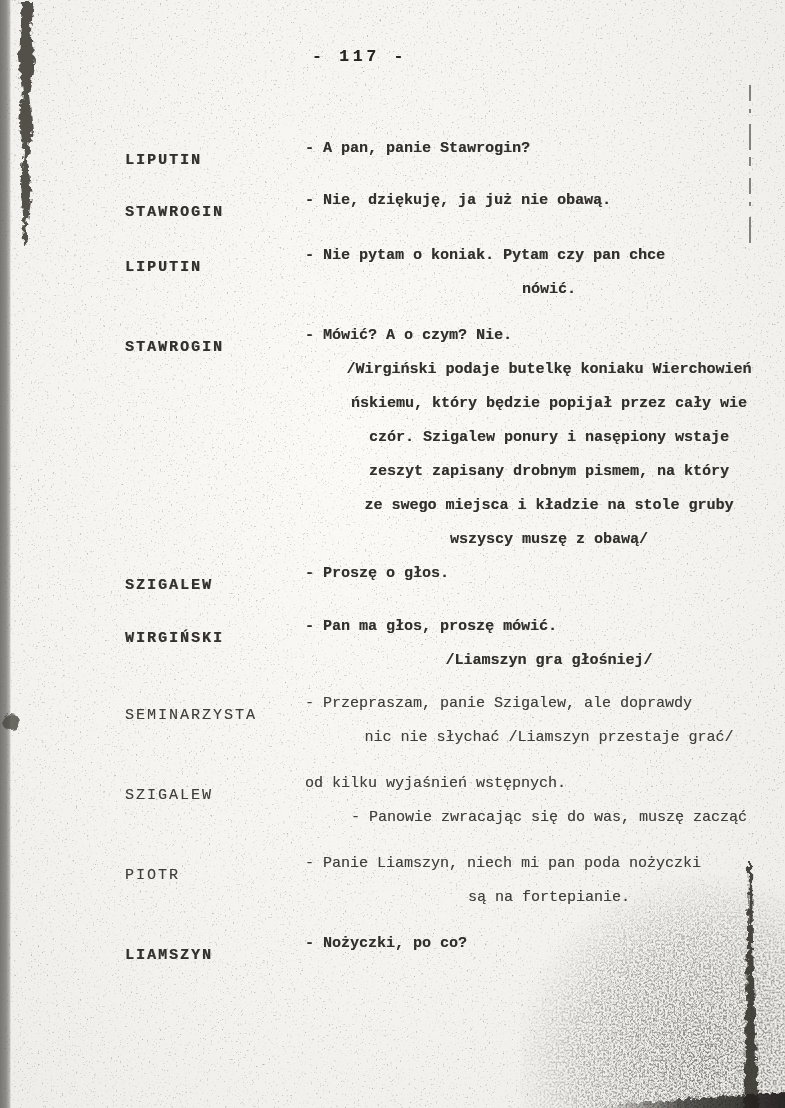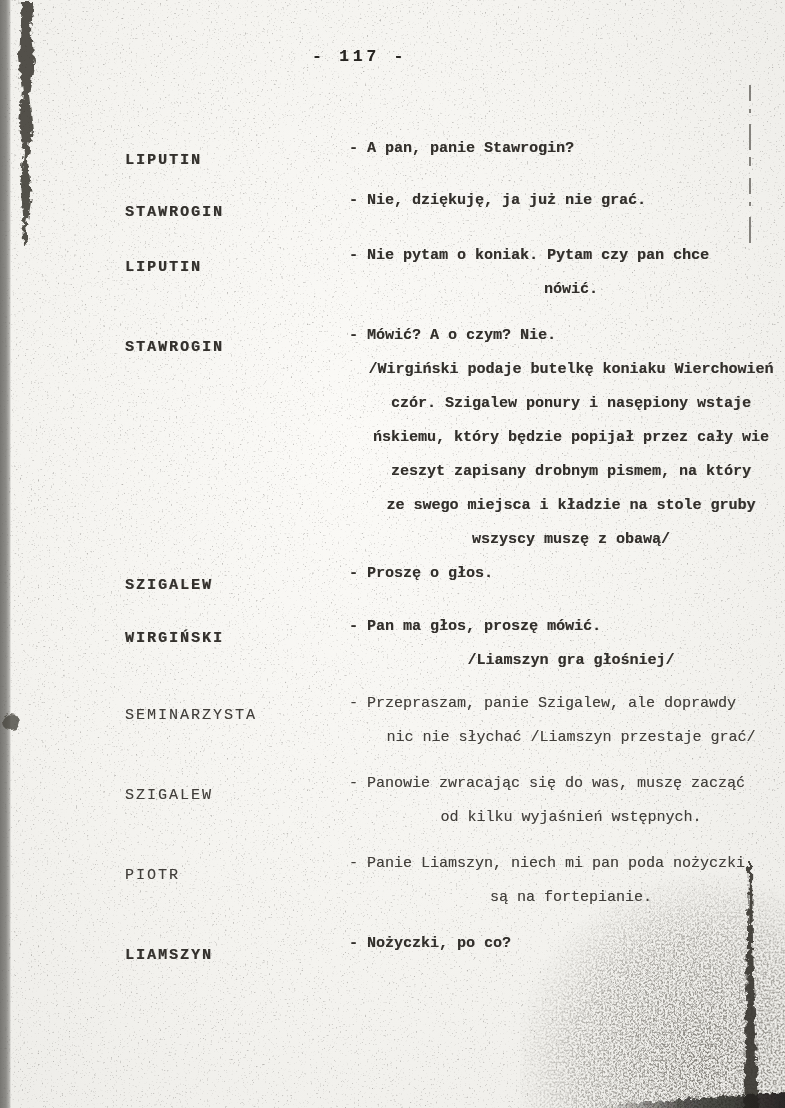--- a/index.html
+++ b/index.html
@@ -49,21 +49,20 @@
     width: 470px;
   }
   .line {
     font-size: 15px;
     line-height: 34px;
     font-weight: 700;
     letter-spacing: 0;
     color: #322f2b;
     text-shadow: 0.35px 0.35px 0.45px rgba(45,42,38,.5);
     white-space: pre;
-    margin-left: 44px;
   }
   .line + .line { padding-left: 18px; text-align: center; }
   .ink-light .speaker,
   .ink-light .line {
     font-weight: 400;
     color: #413e3a;
     text-shadow: 0.25px 0.25px 0.3px rgba(60,57,52,.4);
   }
 
   
@@ -92,39 +91,39 @@
   <div class="entry" style="top:132px">
     <div class="speaker">LIPUTIN</div>
     <div class="lines">
       <div class="line">- A pan, panie Stawrogin?</div>
     </div>
   </div>
 
   <div class="entry" style="top:184px">
     <div class="speaker">STAWROGIN</div>
     <div class="lines">
-      <div class="line">- Nie, dziękuję, ja już nie grać.</div>
+      <div class="line">- Nie, dziękuję, ja już nie obawą.</div>
     </div>
   </div>
 
   <div class="entry" style="top:239px">
     <div class="speaker">LIPUTIN</div>
     <div class="lines">
       <div class="line">- Nie pytam o koniak. Pytam czy pan chce</div>
       <div class="line">nówić.</div>
     </div>
   </div>
 
   <div class="entry" style="top:319px">
     <div class="speaker">STAWROGIN</div>
     <div class="lines">
       <div class="line">- Mówić? A o czym? Nie.</div>
       <div class="line">/Wirgiński podaje butelkę koniaku Wierchowień</div>
+      <div class="line">ńskiemu, który będzie popijał przez cały wie</div>
       <div class="line">czór. Szigalew ponury i nasępiony wstaje</div>
-      <div class="line">ńskiemu, który będzie popijał przez cały wie</div>
       <div class="line">zeszyt zapisany drobnym pismem, na który</div>
       <div class="line">ze swego miejsca i kładzie na stole gruby</div>
       <div class="line">wszyscy muszę z obawą/</div>
     </div>
   </div>
 
   <div class="entry" style="top:557px">
     <div class="speaker">SZIGALEW</div>
     <div class="lines">
       <div class="line">- Proszę o głos.</div>
@@ -143,22 +142,22 @@
     <div class="speaker">SEMINARZYSTA</div>
     <div class="lines">
       <div class="line">- Przepraszam, panie Szigalew, ale doprawdy</div>
       <div class="line">nic nie słychać /Liamszyn przestaje grać/</div>
     </div>
   </div>
 
   <div class="entry ink-light" style="top:767px">
     <div class="speaker">SZIGALEW</div>
     <div class="lines">
+      <div class="line">od kilku wyjaśnień wstępnych.</div>
       <div class="line">- Panowie zwracając się do was, muszę zacząć</div>
-      <div class="line">od kilku wyjaśnień wstępnych.</div>
     </div>
   </div>
 
   <div class="entry ink-light" style="top:847px">
     <div class="speaker">PIOTR</div>
     <div class="lines">
       <div class="line">- Panie Liamszyn, niech mi pan poda nożyczki</div>
       <div class="line">są na fortepianie.</div>
     </div>
   </div>

